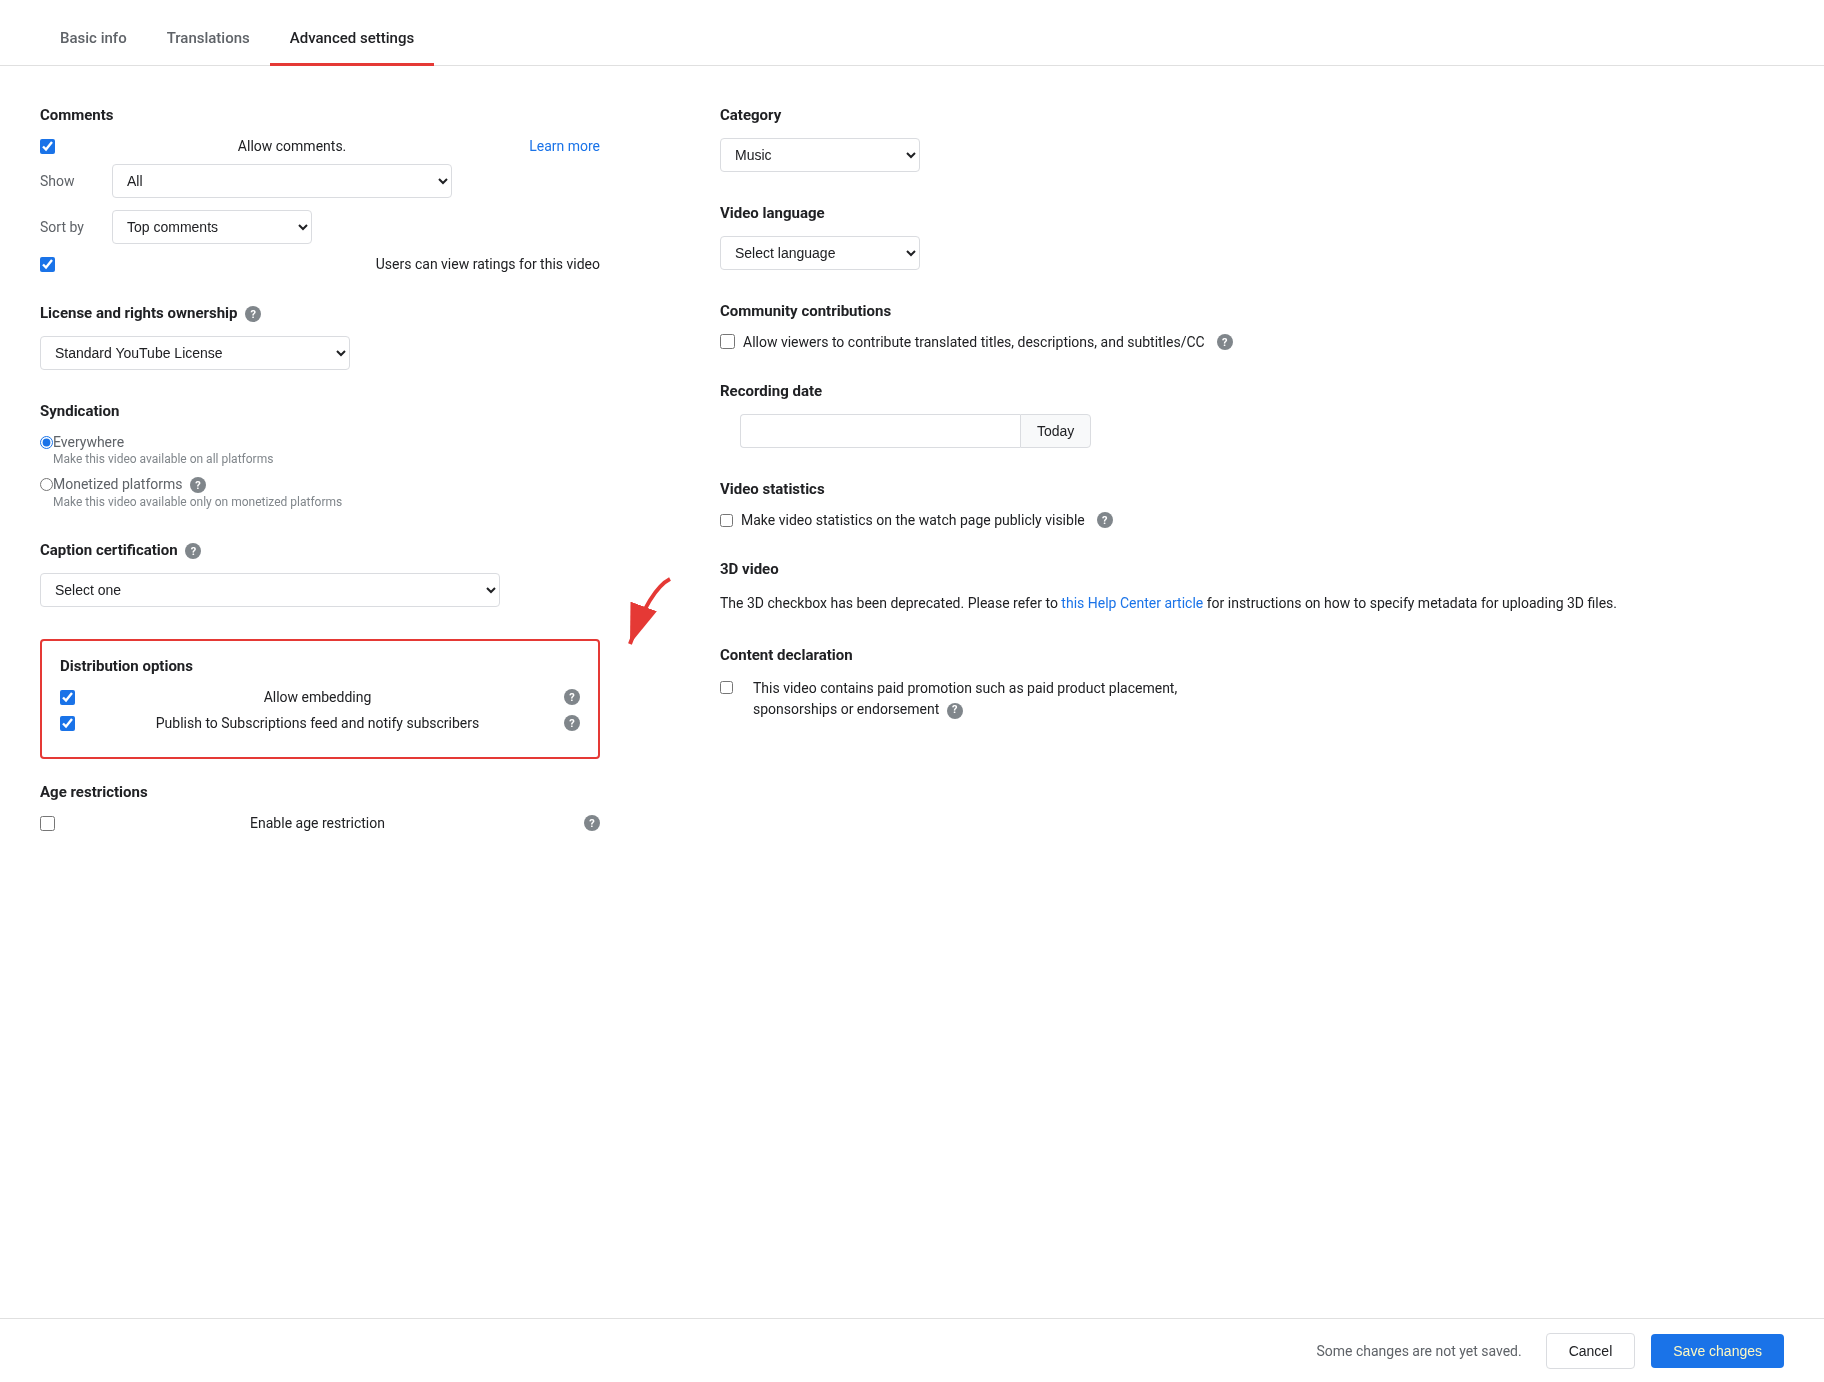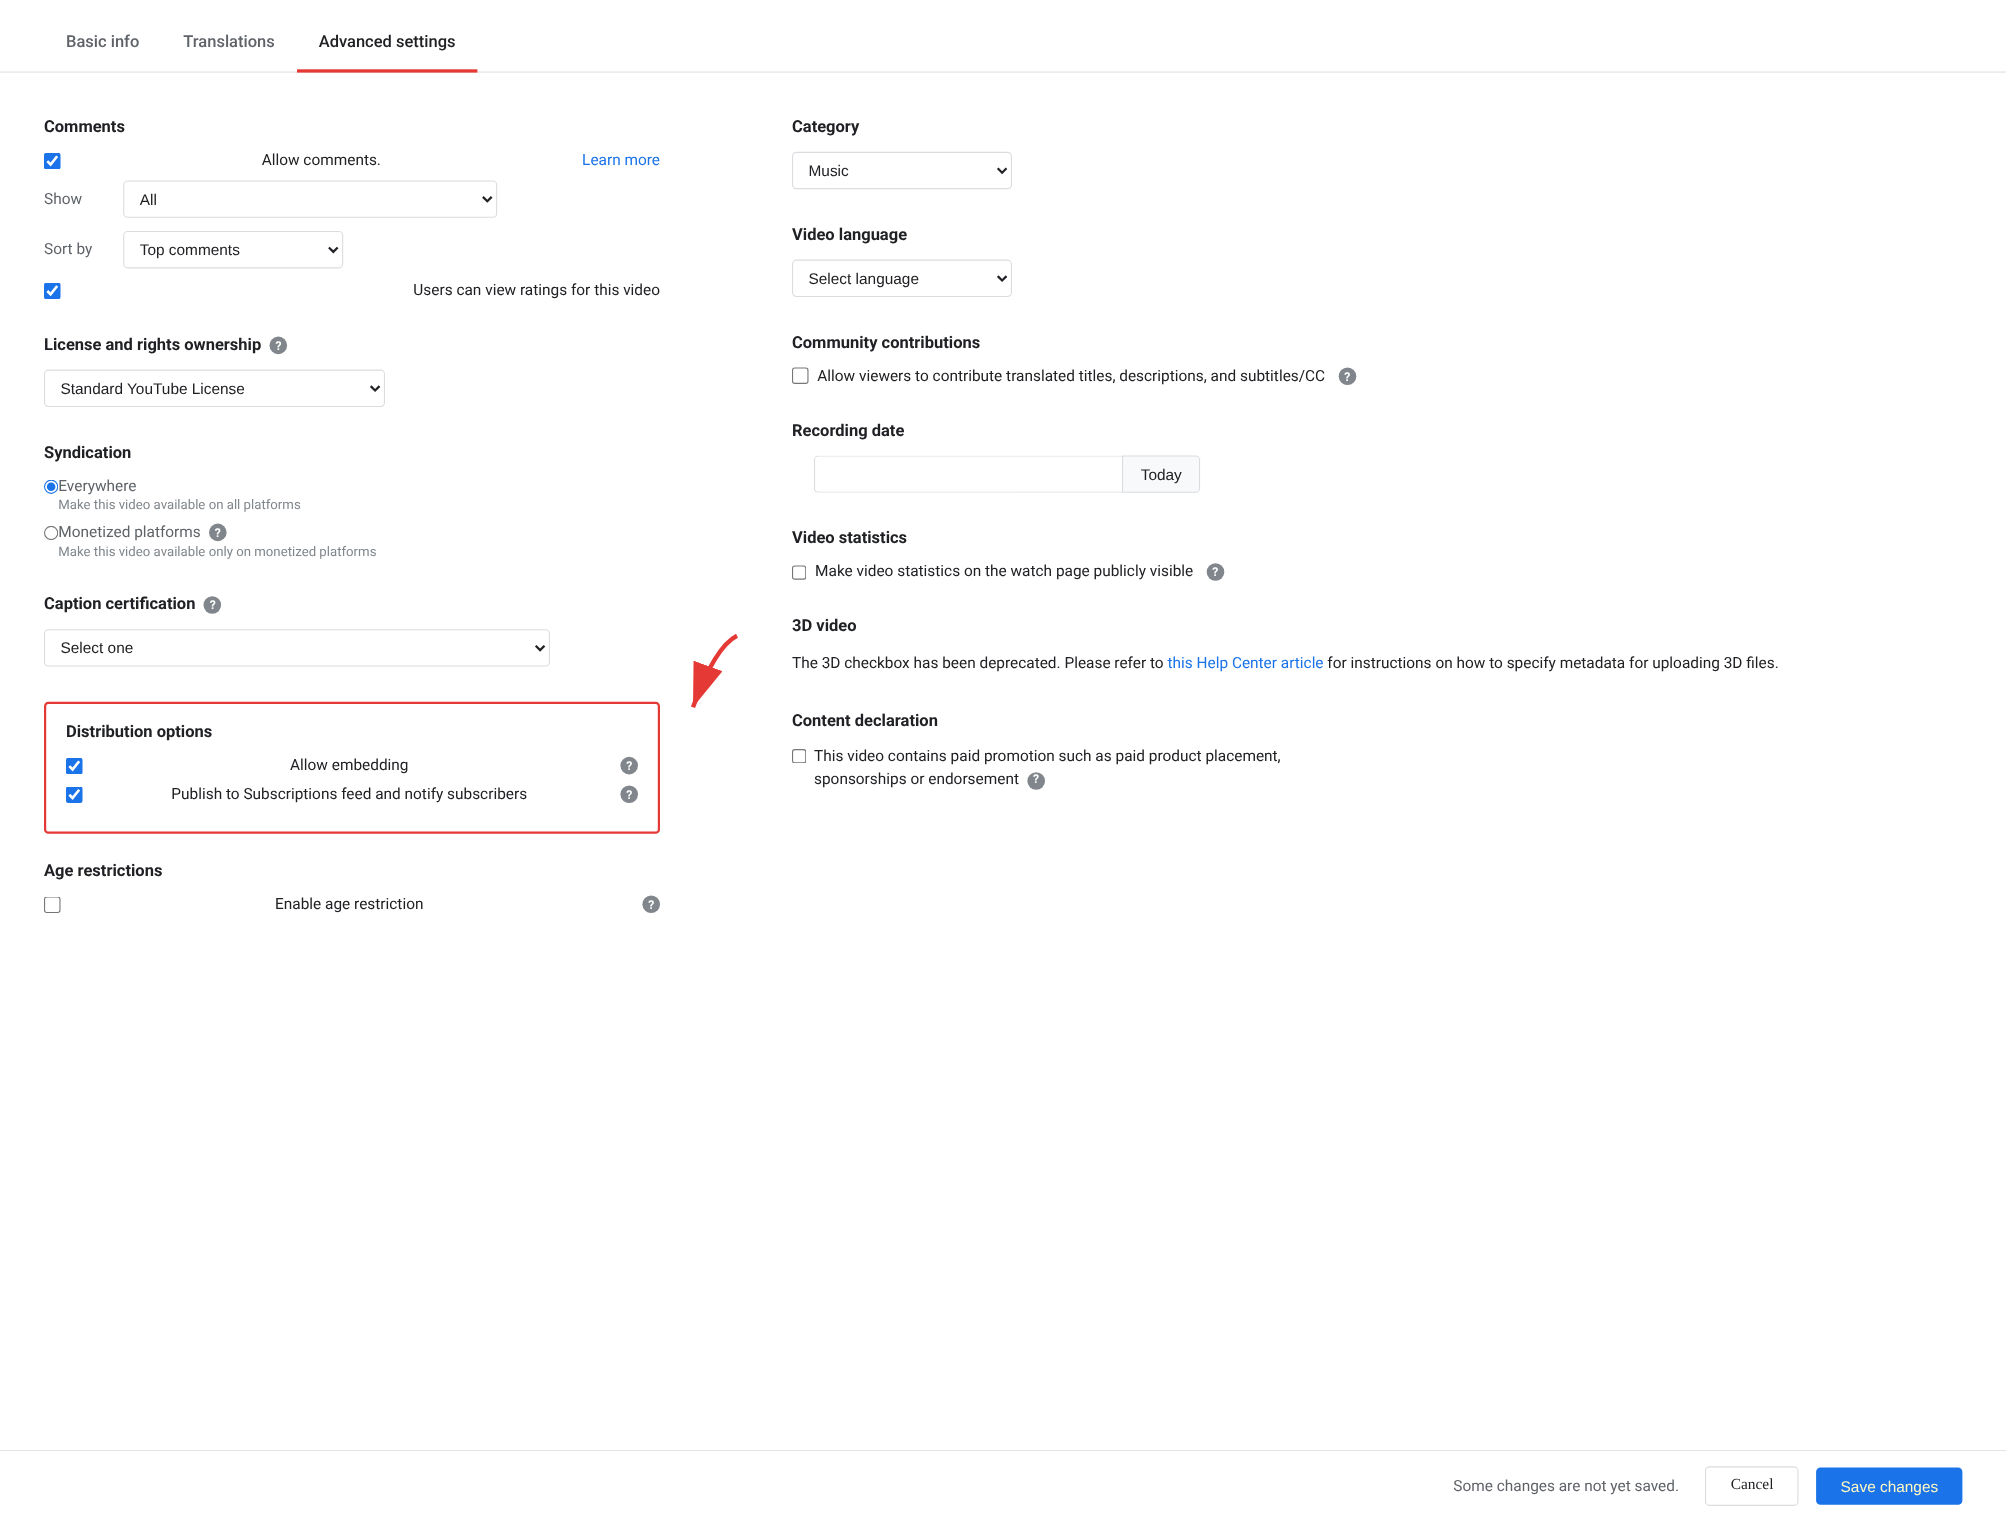--- a/index.html
+++ b/index.html
@@ -270,21 +270,20 @@
     }
     .btn-cancel {
       border: 1px solid #dadce0;
       border-radius: 4px;
       padding: 9px 22px;
       font-size: 14px;
       color: #202124;
       background: #fff;
       cursor: pointer;
       font-weight: 500;
-      font-family: Liberation Serif, serif;
     }
     .btn-save {
       border: none;
       border-radius: 4px;
       padding: 9px 22px;
       font-size: 14px;
       color: #fef9c3;
       background: #1a73e8;
       cursor: pointer;
       font-weight: 500;
@@ -485,21 +484,21 @@
       <div class="section">
         <div class="section-title">3D video</div>
         <div class="three-d-text">
           <span>The 3D checkbox has been deprecated. Please refer to </span><a class="link-blue">this Help Center article</a><span> for instructions on how to specify metadata for uploading 3D files.</span>
         </div>
       </div>
 
       <div class="section">
         <div class="section-title">Content declaration</div>
         <div class="content-declaration-row">
-          <div style="display:flex; align-items:flex-start; gap:7px;">
+          <div style="display:flex; align-items:flex-start; gap:20px;">
             <input type="checkbox" id="content-decl" style="margin-top: 3px; flex-shrink: 0;">
             <div>
               <span class="content-declaration-text">This video contains paid promotion such as paid product placement,</span>
               <br>
               <span class="content-declaration-text">
                 <span>sponsorships or endorsement</span>
                 <span class="help-icon">?</span>
               </span>
             </div>
           </div>

